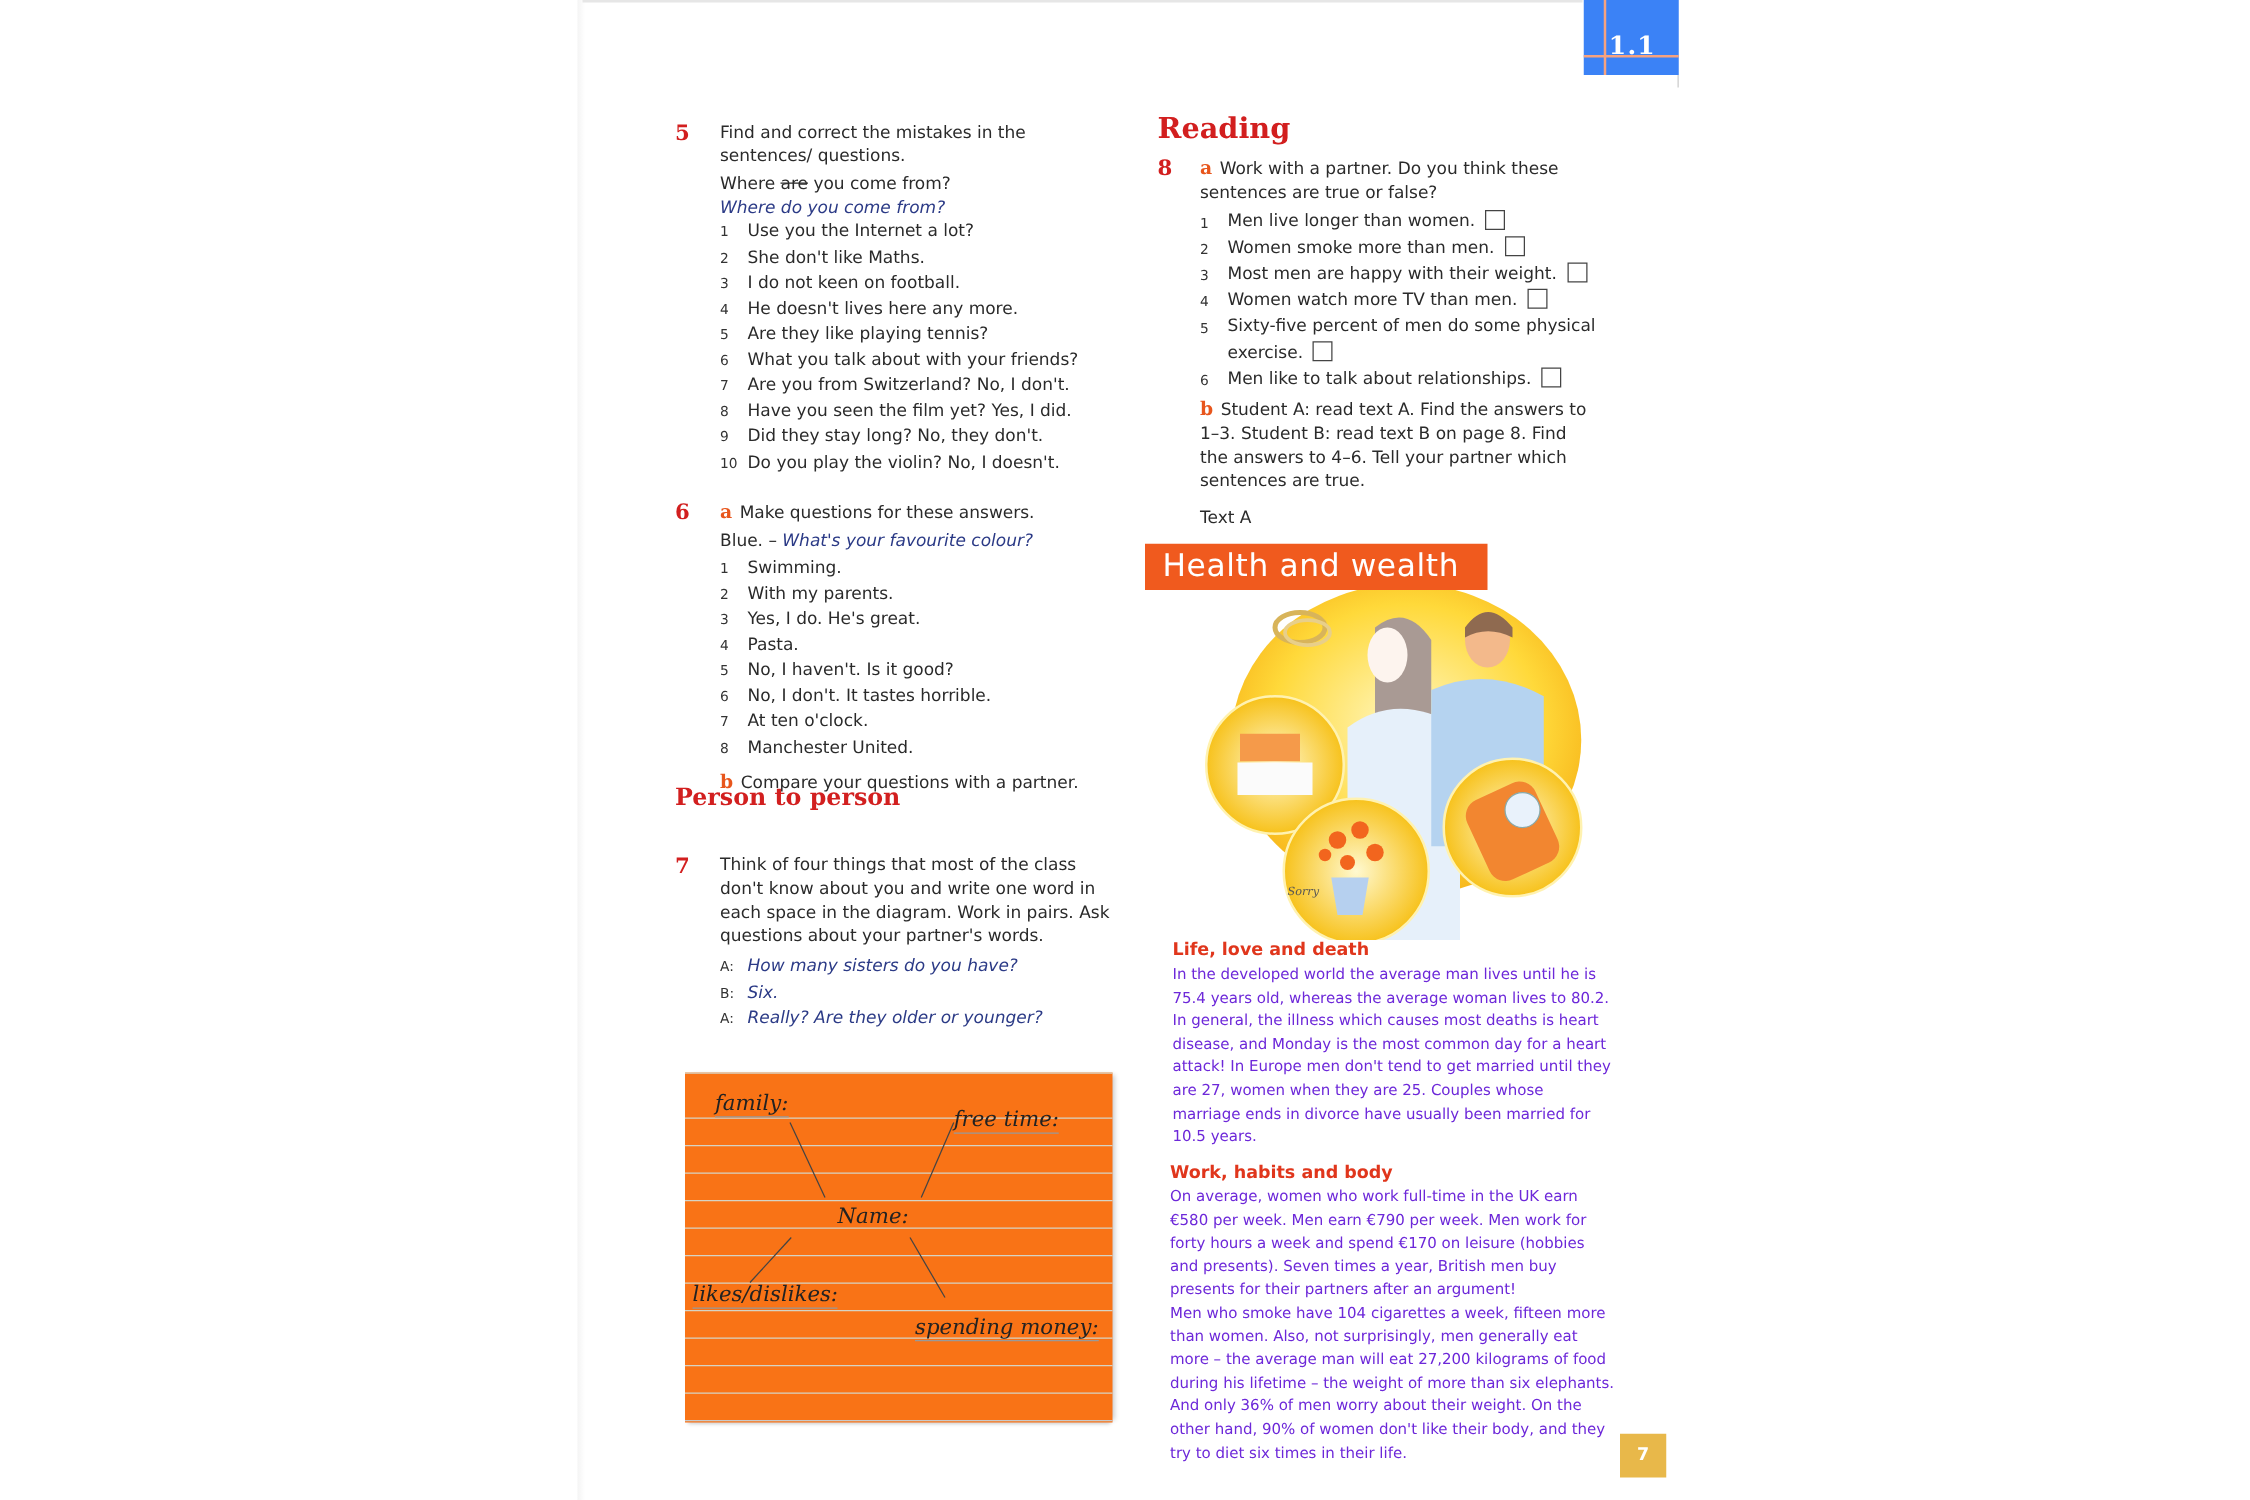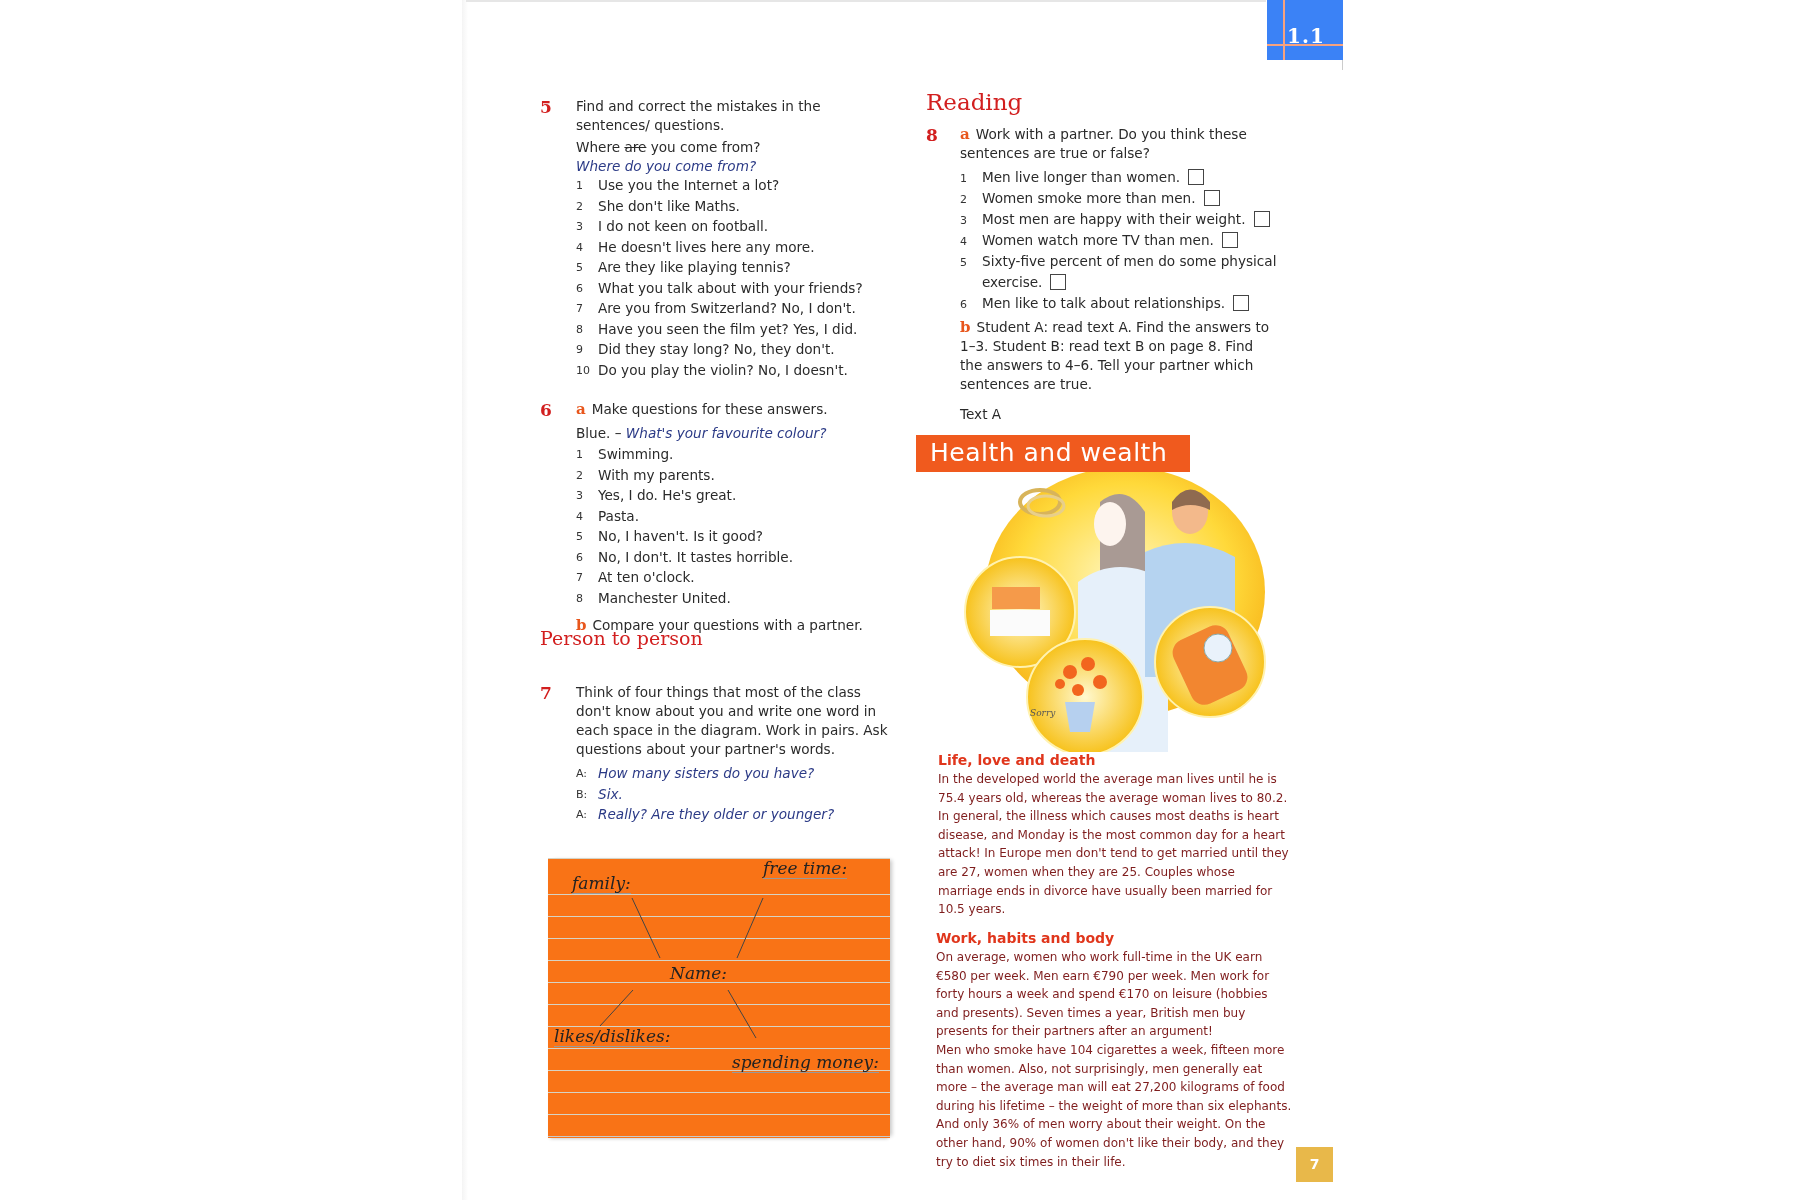--- a/index.html
+++ b/index.html
@@ -16,31 +16,31 @@
   .unit-tab .edge { position: absolute; left: 75px; top: 60px; width: 1px; height: 10px; background: #ccc; }
 
   .ex-num { position: absolute; font-family: "DejaVu Serif", serif; font-weight: bold; color: #d21f1f; font-size: 17px; }
   .sub-letter { font-family: "DejaVu Serif", serif; font-weight: bold; color: #e8561c; font-size: 15px; margin-right: 6px; }
   .txt { position: absolute; font-size: 13.6px; line-height: 19px; color: #2a2a2a; }
   .ital { font-style: italic; color: #2b3a86; }
   .strike { text-decoration: line-through; }
   .list { position: absolute; margin: 0; padding: 0; list-style: none; font-size: 13.6px; }
   .list li { position: relative; height: 20.5px; line-height: 20.5px; padding-left: 22px; }
   .list li .n { position: absolute; left: 0; top: 1px; font-size: 11px; color: #333; }
-  .section-title { position: absolute; font-family: "DejaVu Serif", serif; font-weight: normal; color: #d21f1f; }
+  .section-title { position: absolute; font-family: "DejaVu Serif", serif; font-weight: bold; color: #d21f1f; }
 
   .tf-list li { height: 21px; line-height: 21px; }
   .checkbox { display: inline-block; width: 14px; height: 14px; border: 1.4px solid #444; vertical-align: -3px; margin-left: 8px; background: #fff; cursor: pointer; }
 
   .banner { position: absolute; left: 916px; top: 435px; width: 274px; height: 37px; background: #f05a1e; }
   .banner span { position: absolute; left: 14px; top: 3px; color: #fff; font-size: 25px; letter-spacing: 0.5px; font-family: "DejaVu Sans", sans-serif; }
   .illus { position: absolute; left: 960px; top: 472px; width: 320px; height: 280px; }
 
   .article-h { position: absolute; color: #e0361c; font-weight: bold; font-size: 14px; font-family: "DejaVu Sans", sans-serif; }
-  .article { position: absolute; font-size: 12px; line-height: 18.6px; color: #7f1d1d; width: 350px; }
+  .article { position: absolute; font-size: 12px; line-height: 18.6px; color: #6d28d9; width: 350px; }
 
   .notebook { position: absolute; left: 548px; top: 858px; width: 342px; height: 280px; background: #f97316; box-shadow: 4px 0 4px -2px #c8c8c8, 0 3px 3px -2px #d0d0d0; }
   .notebook .line { position: absolute; left: 0; width: 342px; height: 1px; background: #d6d3c4; }
   .hand { position: absolute; font-family: "DejaVu Serif", serif; font-style: italic; font-size: 17px; color: #222; border-bottom: 1px solid #999; line-height: 20px; }
 
   .page-num { position: absolute; left: 1296px; top: 1147px; width: 37px; height: 35px; background: #e8b84a; color: #fff; font-weight: bold; font-size: 14px; text-align: center; line-height: 35px; }
   .top-border { position: absolute; left: 466px; top: 0; width: 800px; height: 2px; background: #e6e6e6; }
 </style>
 </head>
 <body>
@@ -112,21 +112,21 @@
   <div class="line" style="top:278px; background:#c9c9c9;"></div>
 
   <svg width="342" height="280" style="position:absolute; left:0; top:0;">
     <line x1="84" y1="40" x2="112" y2="100" stroke="#444" stroke-width="1"></line>
     <line x1="215" y1="40" x2="189" y2="100" stroke="#444" stroke-width="1"></line>
     <line x1="85" y1="132" x2="52" y2="168" stroke="#444" stroke-width="1"></line>
     <line x1="180" y1="132" x2="208" y2="180" stroke="#444" stroke-width="1"></line>
   </svg>
 
   <div class="hand" style="left:24px; top:15px;">family:</div>
-  <div class="hand" style="left:215px; top:0;text-align:center;">free time:</div>
+  <div class="hand" style="left:215px; top:28px;text-align:center;">free time:</div>
   <div class="hand" style="left:122px; top:105px; border-bottom:none;">Name:</div>
   <div class="hand" style="left:6px; top:168px;">likes/dislikes:</div>
   <div class="hand" style="left:184px; top:194px;text-align:right;">spending money:</div>
 </div>
 
 <div class="section-title" style="left:926px; top:89px; font-size:23px;">Reading</div>
 <span class="ex-num" style="left:926px; top:125px;">8</span>
 <div class="txt" style="left:960px; top:125px; width:300px;"><span class="sub-letter">a</span><span>Work with a partner. Do you think these sentences are true or false?</span></div>
 <ul class="list tf-list" id="tf-list" style="left:960px; top:167px; width:320px;">
     <li><span class="n">1</span><span>Men live longer than women.</span><span class="checkbox"></span></li>

